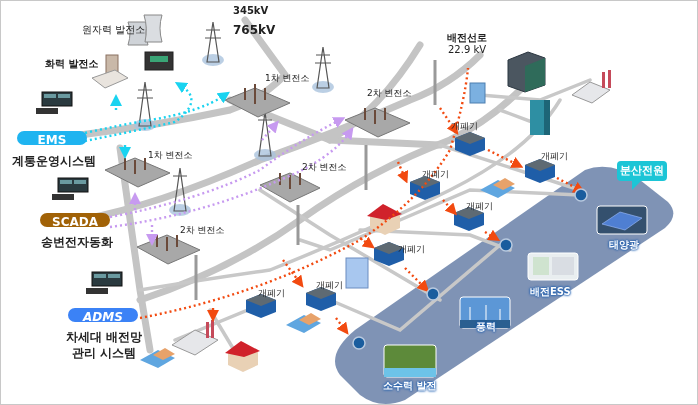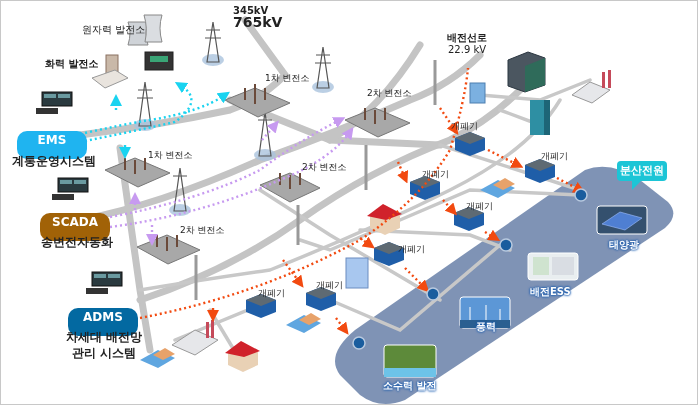--- a/index.html
+++ b/index.html
@@ -1,21 +1,21 @@
 <!DOCTYPE html>
 <html><head>
 <meta charset="utf-8">
 <style>
   html, body { margin:0; padding:0; background:#ffffff; }
   body { width:698px; height:405px; position:relative; overflow:hidden; font-family:"DejaVu Sans", sans-serif; }
   #frame { position:absolute; left:0; top:0; width:696px; height:403px; border:1px solid #c8c8c8; }
   svg#scene { position:absolute; left:0; top:0; }
   .lbl { position:absolute; font-size:10px; color:#222; white-space:nowrap; font-weight:bold; }
   .lbl.sm { font-size:9px; font-weight:normal; color:#222; }
-  .pill { position:absolute; height:28px; border-radius:10px; color:#fff; font-weight:bold; font-size:12px; text-align:center; line-height:19px; }
+  .pill { position:absolute; height:14px; border-radius:10px; color:#fff; font-weight:bold; font-size:12px; text-align:center; line-height:19px; }
   .sysname { position:absolute; font-size:12px; font-weight:bold; color:#222; text-align:center; white-space:nowrap; }
   .der-lbl { position:absolute; font-size:10px; font-weight:bold; color:#ffffff; white-space:nowrap; text-shadow:0 0 2px #1f5fb0, 0 0 2px #1f5fb0, 0 0 3px #1f5fb0; }
   .callout { position:absolute; left:617px; top:161px; width:50px; height:20px; background:#1cc5d6; border-radius:4px; color:#fff; font-size:11px; font-weight:bold; text-align:center; line-height:20px; }
 </style>
 </head>
 <body>
 
 <div id="frame"></div>
 
 <svg id="scene" width="698" height="405" viewBox="0 0 698 405">
@@ -303,21 +303,21 @@
     </g>
   <g>
       <rect x="384" y="345" width="52" height="32" rx="3" fill="#5d8a3a" stroke="#fff"></rect>
       <rect x="384" y="368" width="52" height="9" fill="#6dc3e8"></rect>
     </g>
 </svg>
 
 <div class="lbl" style="left:82px;top:23px;font-weight:normal;">원자력 발전소</div>
 <div class="lbl" style="left:45px;top:57px;">화력 발전소</div>
 <div class="lbl" style="left:233px;top:5px;font-size:10px;">345kV</div>
-<div class="lbl" style="left:233px;top:14px;font-size:14px;text-align:right;">765kV</div>
+<div class="lbl" style="left:233px;top:23px;font-size:12px;text-align:right;">765kV</div>
 <div class="lbl" style="left:447px;top:31px;">배전선로</div>
 <div class="lbl" style="left:448px;top:44px;font-weight:normal;">22.9 kV</div>
 
 <div class="lbl sm" style="left:265px;top:72px;">1차 변전소</div>
 <div class="lbl sm" style="left:367px;top:87px;">2차 변전소</div>
 <div class="lbl sm" style="left:148px;top:149px;">1차 변전소</div>
 <div class="lbl sm" style="left:302px;top:161px;">2차 변전소</div>
 <div class="lbl sm" style="left:180px;top:224px;">2차 변전소</div>
 
 <div class="lbl sm" style="left:451px;top:120px;">개폐기</div>
@@ -327,21 +327,21 @@
 <div class="lbl sm" style="left:398px;top:243px;">개폐기</div>
 <div class="lbl sm" style="left:316px;top:279px;">개폐기</div>
 <div class="lbl sm" style="left:258px;top:287px;">개폐기</div>
 
 <div class="pill" style="left:17px;top:131px;width:70px;background:#1fb4f0;">EMS</div>
 <div class="sysname" style="left:12px;top:153px;width:82px;">계통운영시스템</div>
 
 <div class="pill" style="left:40px;top:213px;width:70px;background:#a16207;">SCADA</div>
 <div class="sysname" style="left:38px;top:234px;width:78px;">송변전자동화</div>
 
-<div class="pill" style="left:68px;top:308px;width:70px;background:#0369a1;">ADMS</div>
+<div class="pill" style="left:68px;top:308px;width:70px;background:#3b82f6;font-style:italic;">ADMS</div>
 <div class="sysname" style="left:62px;top:329px;width:84px;">차세대 배전망</div>
 <div class="sysname" style="left:62px;top:345px;width:84px;">관리 시스템</div>
 
 <div class="callout">분산전원</div>
 <svg style="position:absolute;left:630px;top:180px;" width="14" height="12">
     <path d="M2,0 L12,0 L2,10 Z" fill="#1cc5d6"></path>
   </svg>
 
 <div class="der-lbl" style="left:609px;top:238px;">태양광</div>
 <div class="der-lbl" style="left:530px;top:285px;">배전ESS</div>

